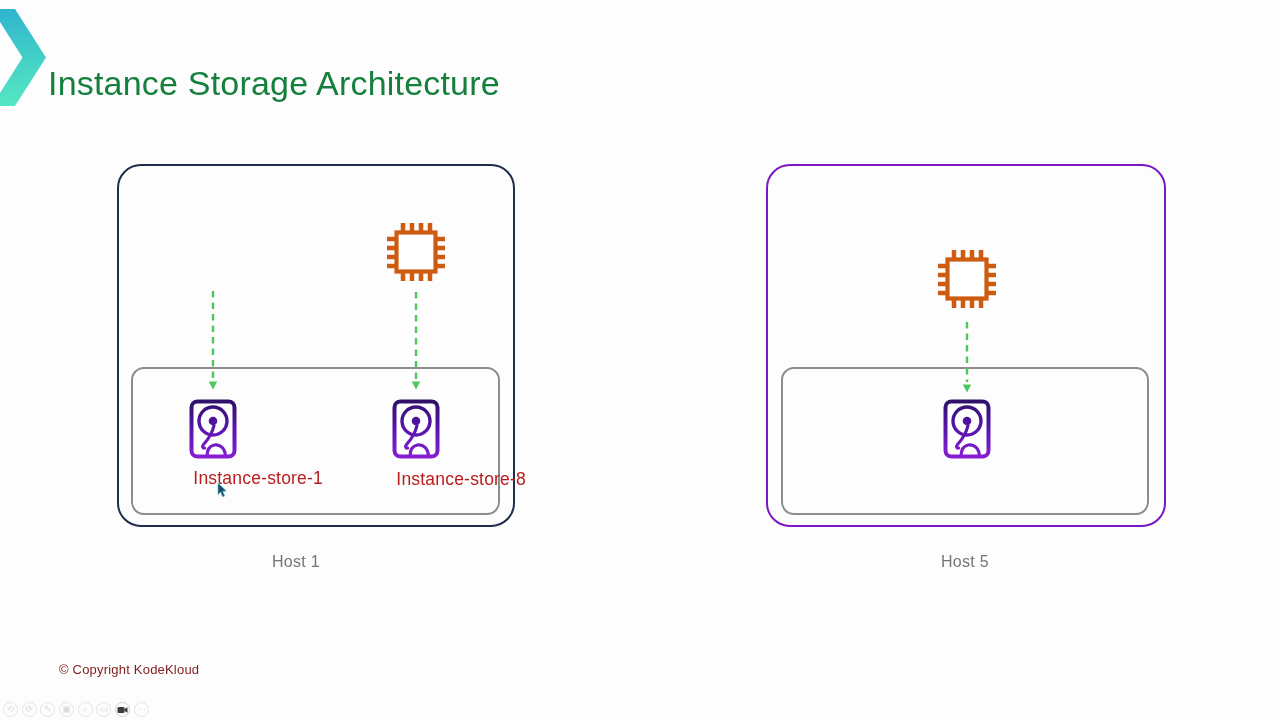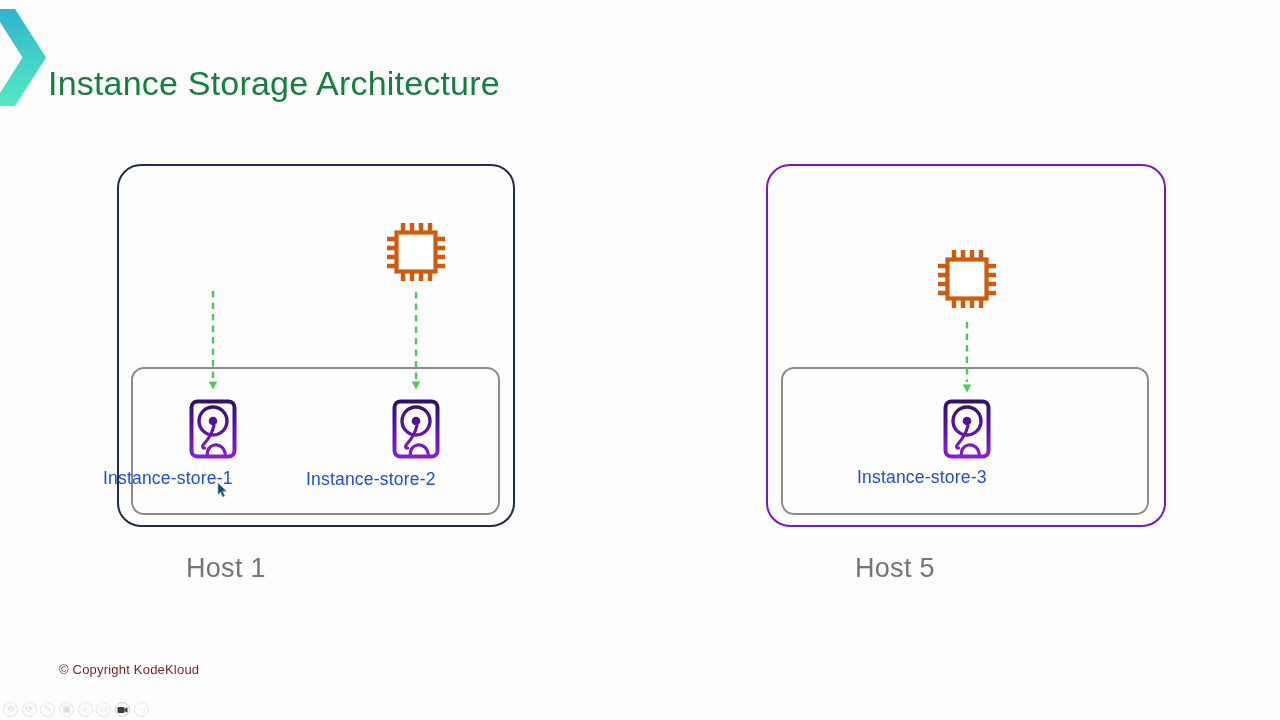--- a/index.html
+++ b/index.html
@@ -32,28 +32,28 @@
   .cpu2 { left:935px; top:247px; }
   .disk1 { left:189px; top:399px; }
   .disk2 { left:392px; top:399px; }
   .disk3 { left:943px; top:399px; }
   .arrowA { left:206px; top:291px; }
   .arrowB { left:409px; top:292px; }
   .arrowC { left:960px; top:322px; }
 
   
   .store-label {
-    width:220px; text-align:left; font-size:17.5px; color:#1d4ed8;
+    width:220px; text-align:right; font-size:17.5px; color:#b91c1c;
     letter-spacing:0.2px; white-space:nowrap;
   }
   .sl1 { left:103px; top:468px; }
   .sl2 { left:306px; top:469px; }
   .sl3 { left:857px; top:467px; }
   .host-label {
-    width:220px; font-size:27px; color:#757575;
+    width:220px; text-align:center; font-size:16px; color:#757575;
     letter-spacing:0.3px; white-space:nowrap;
   }
   .hl1 { left:186px; top:553px; }
   .hl2 { left:855px; top:553px; }
 
   .copyright { left:59px; top:662px; font-size:13px; color:#7f1d1d; letter-spacing:0.2px; }
 
   
   .toolbar { left:3px; top:702px; display:flex; gap:3.7px; align-items:center; }
   .tb-icon {
@@ -133,21 +133,21 @@
   </svg>
   <svg class="abs disk2" width="48" height="60" viewBox="0 0 48 60">
     <rect x="2.5" y="2.5" width="43" height="55" rx="6" fill="#ffffff" stroke="url(#diskGrad)" stroke-width="4"></rect>
     <circle cx="24" cy="22" r="14" fill="none" stroke="url(#diskGrad)" stroke-width="3.4"></circle>
     <circle cx="24" cy="22" r="4.3" fill="url(#diskGrad)"></circle>
     <path d="M25 26.5 C23.5 33 20 39.5 14.5 45.5 C13 47.2 13.6 49.4 15.6 49" fill="none" stroke="url(#diskGrad)" stroke-width="3.2" stroke-linecap="round"></path>
     <path d="M18 57.5 C18 50.5 20.7 46.8 25.3 46 C31.2 45 36.4 49.8 36.4 57.5" fill="none" stroke="url(#diskGrad)" stroke-width="3.2"></path>
   </svg>
 
   <div class="abs store-label sl1">Instance-store-1</div>
-  <div class="abs store-label sl2">Instance-store-2</div>
+  <div class="abs store-label sl2">Instance-store-8</div>
   <div class="abs host-label hl1">Host 1</div>
 
   <div class="abs host-box host2"></div>
   <div class="abs store-box sb2"></div>
 
   <svg class="abs cpu2" width="64" height="64" viewBox="0 0 64 64">
     <g fill="#cd5c10">
       <rect x="16.75" y="3" width="4.5" height="9"></rect>
         <rect x="25.75" y="3" width="4.5" height="9"></rect>
         <rect x="34.75" y="3" width="4.5" height="9"></rect>
@@ -174,21 +174,20 @@
   </svg>
 
   <svg class="abs disk3" width="48" height="60" viewBox="0 0 48 60">
     <rect x="2.5" y="2.5" width="43" height="55" rx="6" fill="#ffffff" stroke="url(#diskGrad)" stroke-width="4"></rect>
     <circle cx="24" cy="22" r="14" fill="none" stroke="url(#diskGrad)" stroke-width="3.4"></circle>
     <circle cx="24" cy="22" r="4.3" fill="url(#diskGrad)"></circle>
     <path d="M25 26.5 C23.5 33 20 39.5 14.5 45.5 C13 47.2 13.6 49.4 15.6 49" fill="none" stroke="url(#diskGrad)" stroke-width="3.2" stroke-linecap="round"></path>
     <path d="M18 57.5 C18 50.5 20.7 46.8 25.3 46 C31.2 45 36.4 49.8 36.4 57.5" fill="none" stroke="url(#diskGrad)" stroke-width="3.2"></path>
   </svg>
 
-  <div class="abs store-label sl3">Instance-store-3</div>
   <div class="abs host-label hl2">Host 5</div>
 
   <svg class="abs cursor" width="11" height="15" viewBox="0 0 11 15">
     <polygon points="1,0 1,11.5 3.7,9 5.6,13.8 7.6,12.9 5.7,8.2 9.2,8" fill="#1c4a66" stroke="#49c0c9" stroke-width="0.7"></polygon>
   </svg>
 
   <div class="abs copyright">© Copyright KodeKloud</div>
 
   <div class="abs toolbar">
     <span class="tb-icon">⟲</span>

